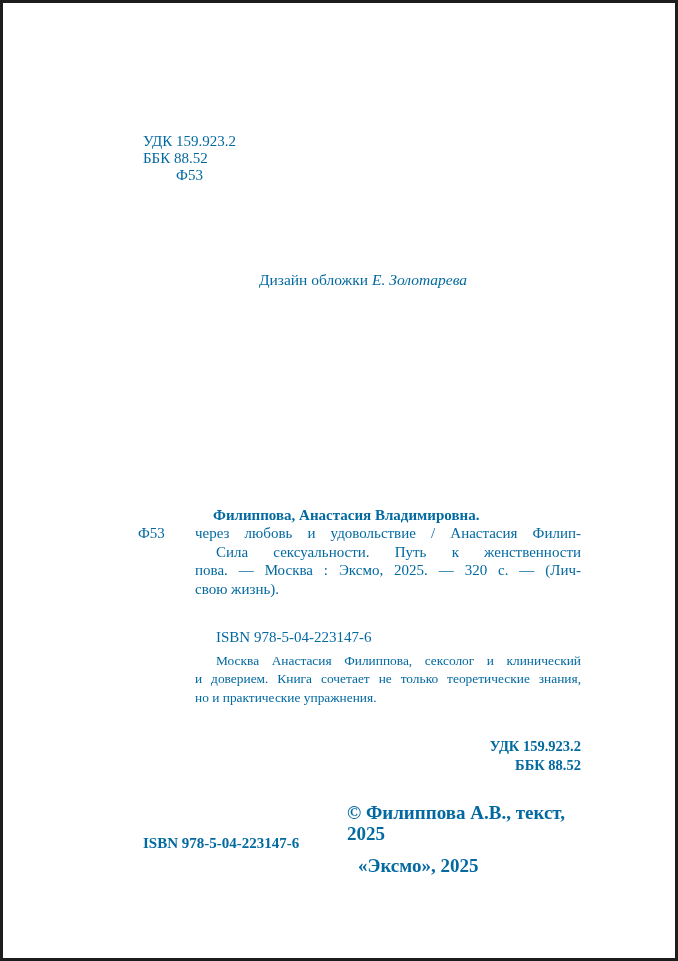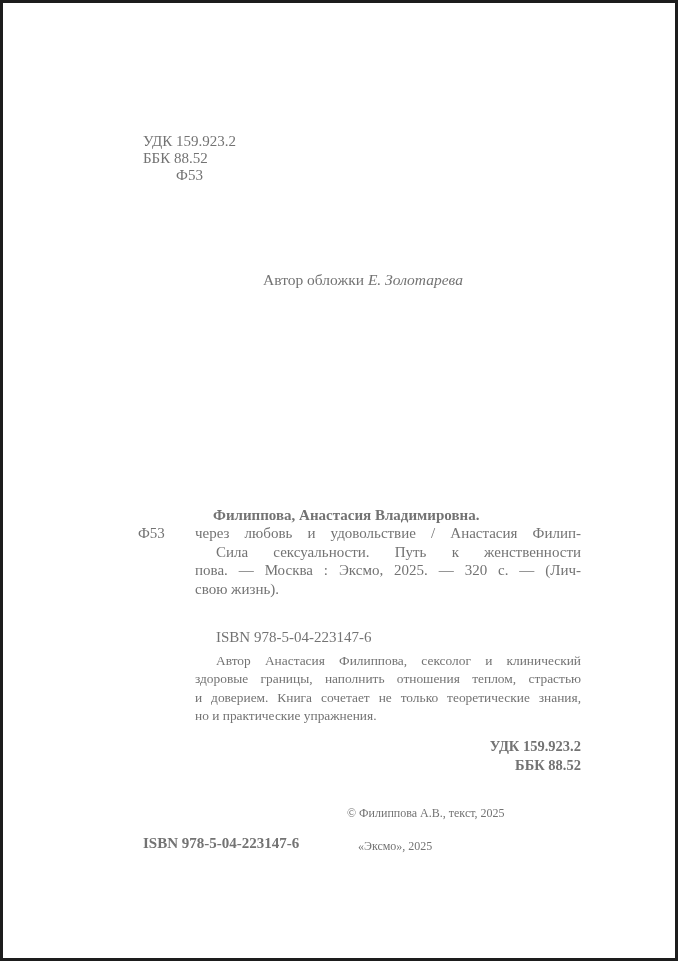--- a/index.html
+++ b/index.html
@@ -8,21 +8,21 @@
     background: #2a2a2a;
   }
   .page {
     position: relative;
     width: 678px;
     height: 961px;
     box-sizing: border-box;
     background: #ffffff;
     border: 3px solid #1d1d1d;
     font-family: "Liberation Serif", "DejaVu Serif", serif;
-    color: #737373;
+    color: #0369a1;
     overflow: hidden;
   }
   .line { white-space: pre; }
 
   
   .block-top {
     position: absolute;
     left: 140px;
     top: 130px;
     font-size: 15px;
@@ -96,57 +96,56 @@
     left: 140px;
     top: 832px;
     font-weight: bold;
     font-size: 15px;
   }
   .footer-copy {
     position: absolute;
     left: 344px;
     top: 800px;
     width: 240px;
-    font-weight: normal;
-    font-size: 12px;
+    font-weight: bold;
+    font-size: 19px;
     line-height: 20.5px;
   }
   .footer-copy .indent-sm { padding-left: 11px; margin-top: 12px; }
 </style>
 </head>
 <body>
 
 <div class="page">
 
   <div class="block-top">
     <div class="line">УДК 159.923.2</div>
     <div class="line">ББК 88.52</div>
     <div class="centered">Ф53</div>
   </div>
 
   <div class="cover-line">
-    <span>Автор обложки </span><span class="italic">Е. Золотарева</span>
+    <span>Дизайн обложки </span><span class="italic">Е. Золотарева</span>
   </div>
 
   <div class="catalog">
     <div class="heading">Филиппова, Анастасия Владимировна.</div>
     <div class="body">
       <span class="author-sign">Ф53</span>
       <div class="jline">через любовь и удовольствие / Анастасия Филип-</div>
       <div class="jline indent">Сила сексуальности. Путь к женственности</div>
       <div class="jline">пова. — Москва : Эксмо, 2025. — 320 с. — (Лич-</div>
       <div>свою жизнь).</div>
     </div>
   </div>
 
   <div class="isbn-mid">ISBN 978-5-04-223147-6</div>
 
   <div class="annotation">
-    <div class="jline indent">Автор Анастасия Филиппова, сексолог и клинический</div>
-    <div class="jline">здоровые границы, наполнить отношения теплом, страстью</div>
+    <div class="jline indent">Москва Анастасия Филиппова, сексолог и клинический</div>
     <div class="jline">и доверием. Книга сочетает не только теоретические знания,</div>
     <div>но и практические упражнения.</div>
   </div>
 
   <div class="codes-bottom">
     <div>УДК 159.923.2</div>
     <div>ББК 88.52</div>
   </div>
 
   <div class="footer-isbn">ISBN 978-5-04-223147-6</div>

